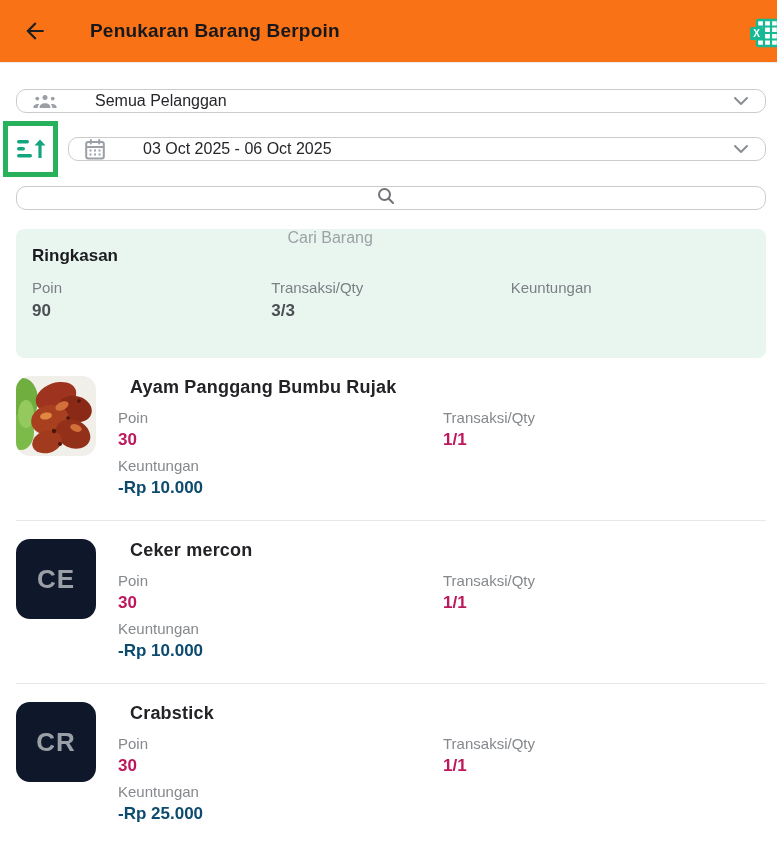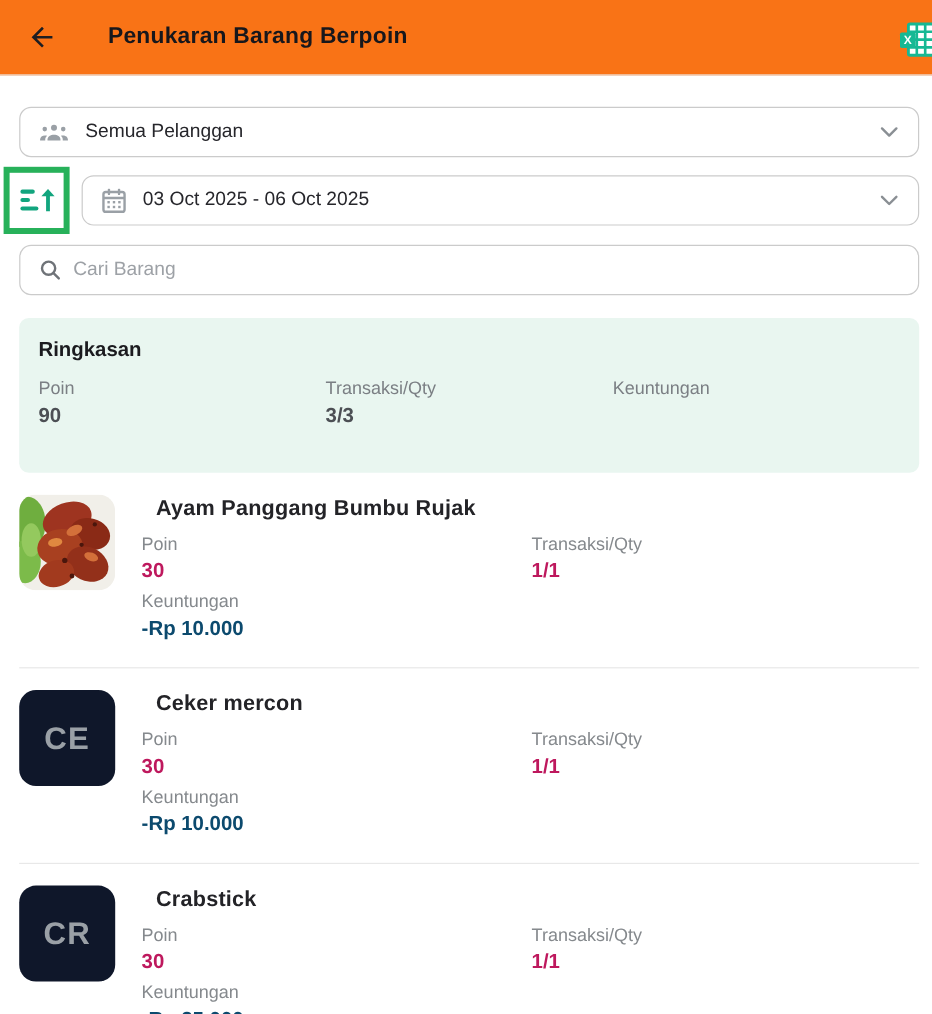--- a/index.html
+++ b/index.html
@@ -36,47 +36,48 @@
     position: absolute;
     right: -3px; top: 17px;
     width: 32px; height: 32px;
     background: none; border: none; cursor: pointer;
     overflow: hidden;
   }
   
   .field {
     display: flex;
     align-items: center;
-    height: 42px;
+    height: 24px;
     border: 1px solid #cbcbcb;
     border-radius: 10px;
     padding: 0 16px;
     background: #fff;
     cursor: pointer;
+    gap: 24px;
   }
   .field .f-icon { display: flex; align-items: center; margin-right: 14px; }
   .field .f-text { flex: 1; font-size: 16px; color: #26262b; }
   .field .chevron { display: flex; align-items: center; }
   .field-customer { margin: 26px 11px 0 16px; }
   .filter-row2 {
     margin-top: 8px;
     padding: 0 11px 0 3px;
     display: flex;
     align-items: center;
   }
   .sort-box {
     width: 55px; height: 56px;
     border: 5px solid #27b15a;
     background: #fff;
     display: flex; align-items: center; justify-content: center;
     flex-shrink: 0;
     cursor: pointer;
   }
   .field-date { flex: 1; margin-left: 10px; }
-  .field-search { margin: 9px 11px 0 16px; cursor: text; }
+  .field-search { margin: 9px 11px 0 16px; cursor: text; flex-direction: column; }
   .search-input {
     flex: 1;
     border: none; outline: none;
     font-family: inherit;
     font-size: 16px;
     color: #26262b;
     background: transparent;
   }
   .search-input::placeholder { color: #9da1a6; }
   

